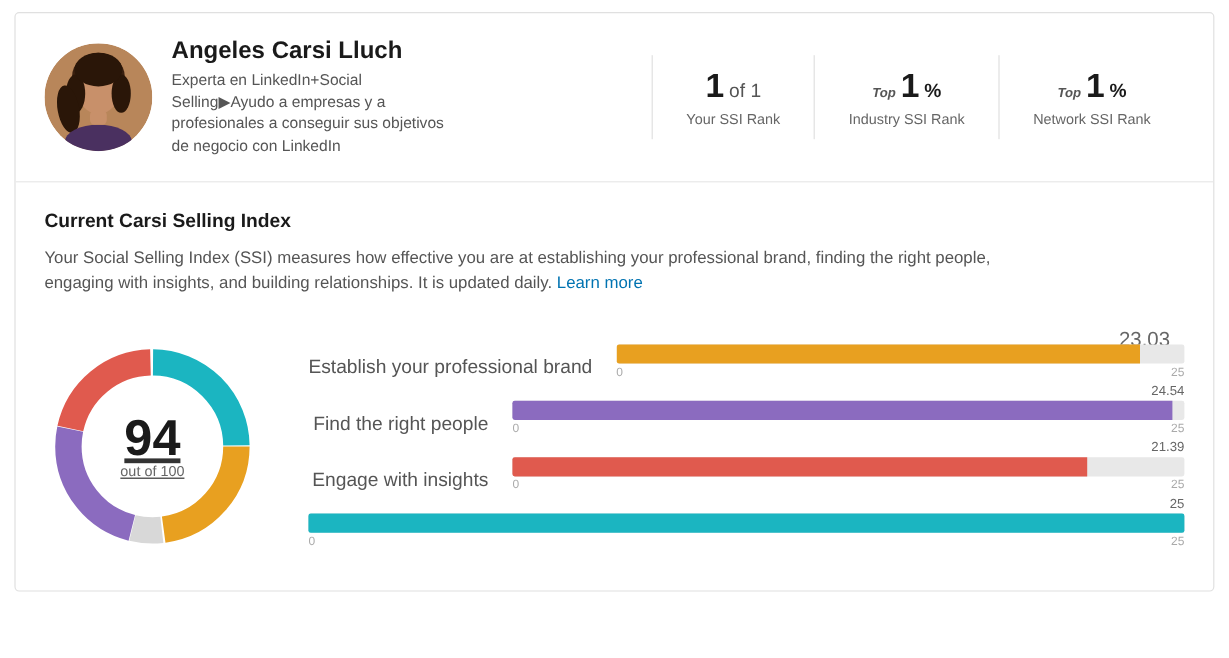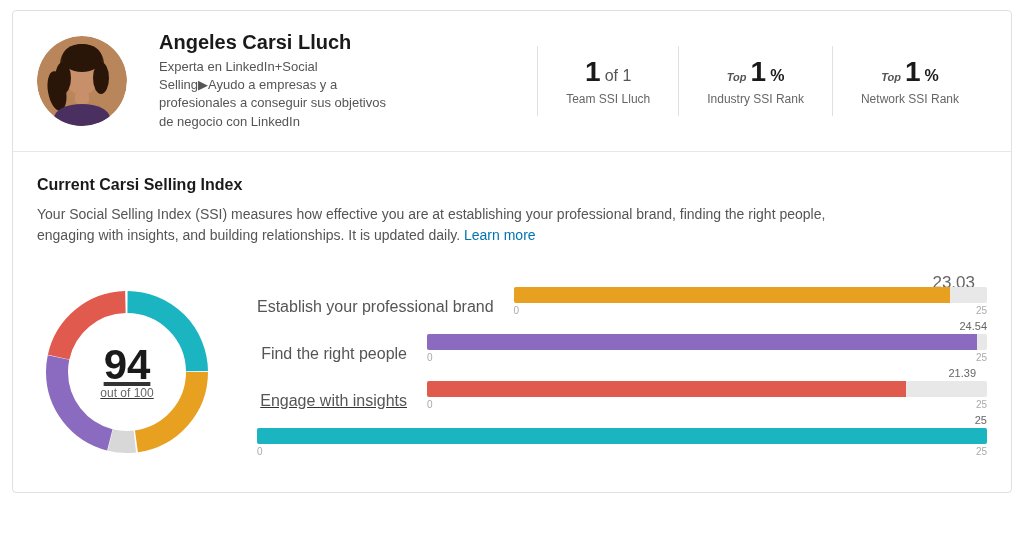--- a/index.html
+++ b/index.html
@@ -18,21 +18,21 @@
       margin: 10px auto;
       overflow: hidden;
     }
 
     
     .profile-header {
       display: flex;
       align-items: center;
       padding: 20px 24px;
       border-bottom: 1px solid #e8e8e8;
-      gap: 16px;
+      gap: 0;
     }
 
     .avatar-section {
       flex: 0 0 auto;
       margin-right: 16px;
     }
 
     
     .avatar-img {
       width: 90px;
@@ -253,21 +253,21 @@
       </div>
     </div>
 
     <div class="stats-section">
 
       <div class="stat-item">
         <div class="stat-top-row">
           <span class="stat-number">1</span>
           <span class="stat-of">of 1</span>
         </div>
-        <div class="stat-label">Team SSI Lluch</div>
+        <div class="stat-label">Your SSI Rank</div>
       </div>
 
       <div class="stat-item">
         <div class="stat-top-row">
           <span class="stat-top-label">Top</span>
           <span class="stat-number">1</span>
           <span class="stat-percent">%</span>
         </div>
         <div class="stat-label">Industry SSI Rank</div>
       </div>
@@ -346,25 +346,25 @@
               <div style="display:flex; justify-content:space-between; font-size:10px; color:#aaa; margin-top:2px;">
                 <span>0</span>
                 <span>25</span>
               </div>
             </div>
           </div>
         </div>
 
         <div class="bar-item">
           <div style="display:flex; align-items:flex-end; gap:0;">
-            <div style="min-width:170px; text-align:right; padding-right:10px;text-decoration:underline;">
+            <div style="min-width:170px; text-align:right; padding-right:10px;">
               <span class="bar-label">Engage with insights</span>
             </div>
             <div style="flex:1; position:relative;">
-              <div style="font-size:11px; color:#666; text-align:right; position:absolute; top:-14px; right:11px;">21.39</div>
+              <div style="font-size:11px; color:#666; text-align:right; position:absolute; top:-14px; right:0;">21.39</div>
               <div class="bar-track">
                 <div class="bar-fill" style="width:85.56%; background:#e05a4e;"></div>
               </div>
               <div style="display:flex; justify-content:space-between; font-size:10px; color:#aaa; margin-top:2px;">
                 <span>0</span>
                 <span>25</span>
               </div>
             </div>
           </div>
         </div>

